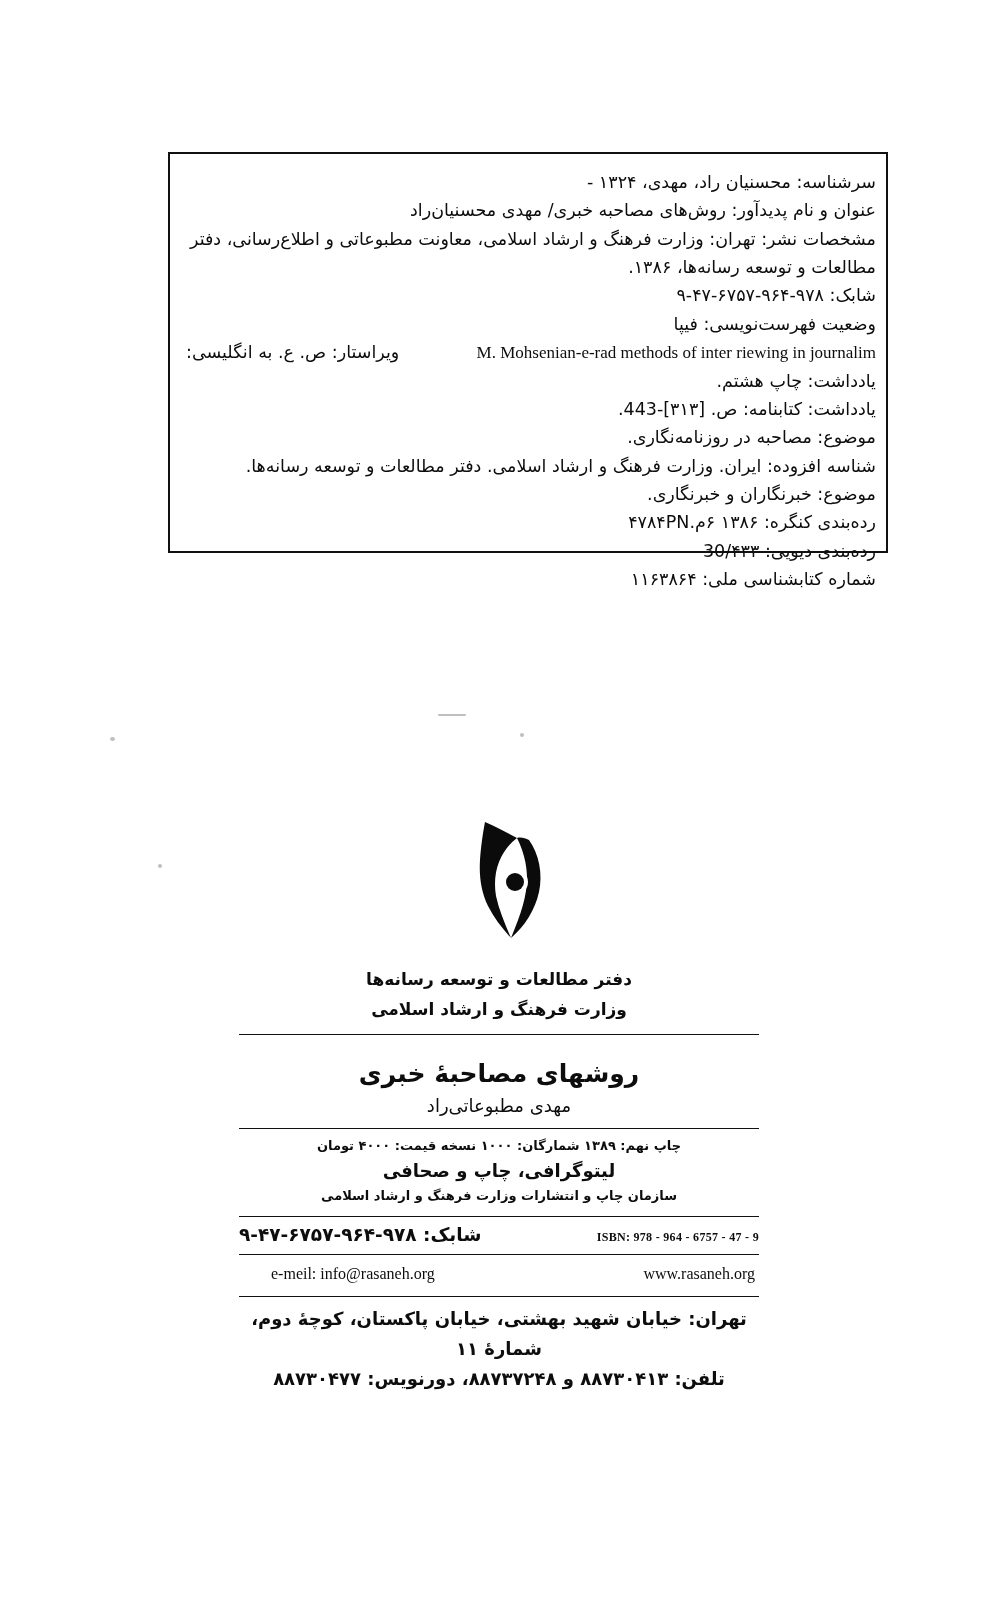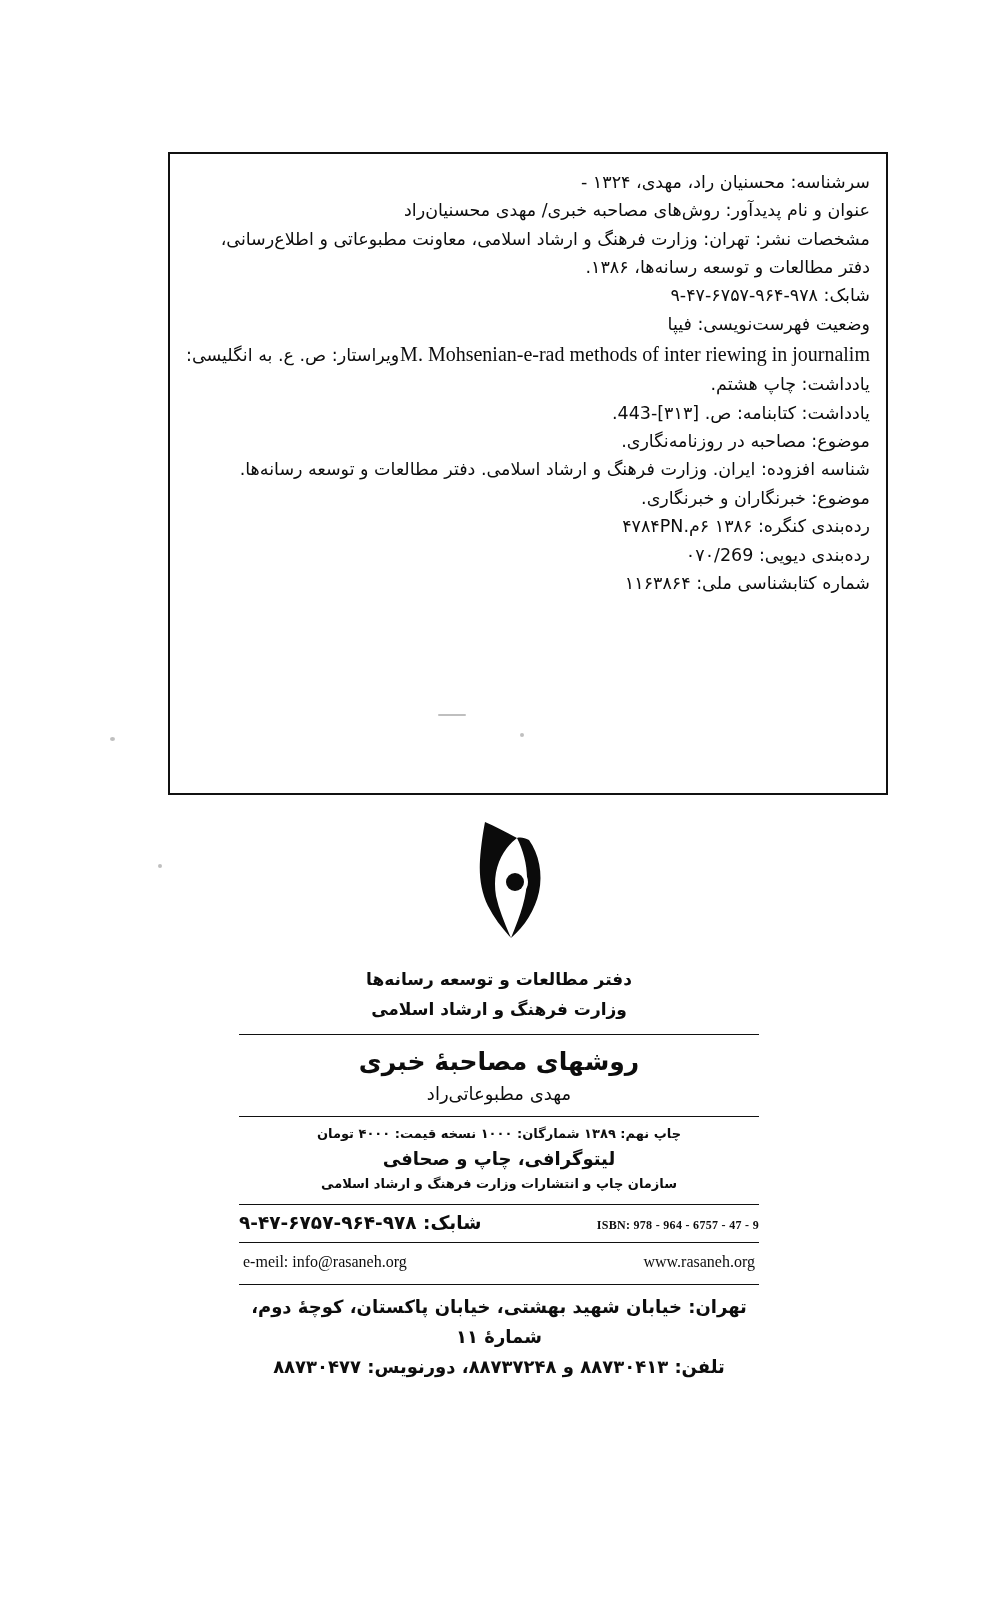--- a/index.html
+++ b/index.html
@@ -15,27 +15,27 @@
     color: #0d0d0d;
     overflow: hidden;
   }
 
   
   .cip-block {
     position: absolute;
     top: 152px;
     left: 168px;
     width: 720px;
-    height: 643px;
+    height: 401px;
     border-right: 2px solid #111;
     border-left: 2px solid #111;
     border-top: 2px solid #111;
     border-bottom: 2px solid #111;
     box-sizing: border-box;
-    padding: 14px 16px 10px 16px;
+    padding: 14px 10px 10px 16px;
   }
   
   .cip-block {
     border-top-color: #111;
     border-bottom-color: #111;
   }
   .cip-line {
     direction: rtl;
     text-align: right;
     font-size: 17.5px;
@@ -77,21 +77,21 @@
     border-top: 1.6px solid #111;
     margin: 9px 0 7px 0;
   }
   .rule.thin { border-top-width: 1.2px; }
 
   .title-main {
     font-size: 25px;
     font-weight: bold;
     direction: rtl;
     line-height: 1.5;
-    margin-top: 8px;
+    margin-top: 20px;
   }
   .title-author {
     font-size: 18px;
     direction: rtl;
     line-height: 1.5;
     margin-bottom: 4px;
   }
 
   .print-line {
     font-size: 13px;
@@ -125,20 +125,21 @@
 
   .web-row {
     display: flex;
     flex-direction: row-reverse;
     justify-content: space-between;
     align-items: center;
     direction: rtl;
     font-family: "Liberation Serif", "DejaVu Serif", serif;
     font-size: 16px;
     padding: 3px 4px 4px 4px;
+    margin-left: 28px;
   }
   .web-row span { direction: ltr; }
 
   .addr-line {
     font-size: 18px;
     direction: rtl;
     line-height: 1.65;
     font-weight: bold;
   }
 
@@ -155,30 +156,30 @@
 
 <div class="cip-block">
   <div class="cip-line">سرشناسه: محسنیان راد، مهدی، ۱۳۲۴ -</div>
   <div class="cip-line">عنوان و نام پدیدآور: روش‌های مصاحبه خبری/ مهدی محسنیان‌راد</div>
   <div class="cip-line">مشخصات نشر: تهران: وزارت فرهنگ و ارشاد اسلامی، معاونت مطبوعاتی و اطلاع‌رسانی، دفتر مطالعات و توسعه رسانه‌ها، ۱۳۸۶.</div>
   <div class="cip-line">شابک: ۹۷۸-۹۶۴-۶۷۵۷-۴۷-۹</div>
   <div class="cip-line">وضعیت فهرست‌نویسی: فیپا</div>
 
   <div class="cip-line" style="display:flex;flex-direction:row-reverse;justify-content:space-between;align-items:baseline;">
     <span>ویراستار: ص. ع. به انگلیسی:</span>
-    <span class="latin-inline" style="font-size:20px;">M. Mohsenian-e-rad methods of inter riewing in journalim</span>
+    <span class="latin-inline" style="font-size:17px;">M. Mohsenian-e-rad methods of inter riewing in journalim</span>
   </div>
 
   <div class="cip-line">یادداشت: چاپ هشتم.</div>
   <div class="cip-line">یادداشت: کتابنامه: ص. [۳۱۳]-443.</div>
   <div class="cip-line">موضوع: مصاحبه در روزنامه‌نگاری.</div>
   <div class="cip-line">شناسه افزوده: ایران. وزارت فرهنگ و ارشاد اسلامی. دفتر مطالعات و توسعه رسانه‌ها.</div>
   <div class="cip-line">موضوع: خبرنگاران و خبرنگاری.</div>
   <div class="cip-line">رده‌بندی کنگره: ۱۳۸۶ ۶م.۴۷۸۴PN</div>
-  <div class="cip-line">رده‌بندی دیویی: ۰۷۰/269</div>
+  <div class="cip-line">رده‌بندی دیویی: 30/۴۳۳</div>
   <div class="cip-line">شماره کتابشناسی ملی: ۱۱۶۳۸۶۴</div>
 </div>
 
 <div class="logo-wrap">
   <svg class="logo-svg" width="120" height="130" viewBox="0 0 120 130" aria-hidden="true">
     <path d="M46 2 C44 12 42 26 41 40 C40 56 42 72 49 86 C55 98 63 108 72 118 C66 104 60 90 57 76 C55 64 56 52 60 42 C64 32 70 24 78 18 C70 14 60 8 46 2 Z" fill="#0b0b0b"></path>
     <path d="M78 18 C84 30 88 44 88 58 C88 76 82 94 72 118 C86 106 96 90 100 72 C104 54 100 34 90 20 C86 18 82 17 78 18 Z" fill="#0b0b0b"></path>
     <circle cx="76" cy="62" r="13" fill="#ffffff"></circle>
     <circle cx="76" cy="62" r="9" fill="#0b0b0b"></circle>
   </svg>

